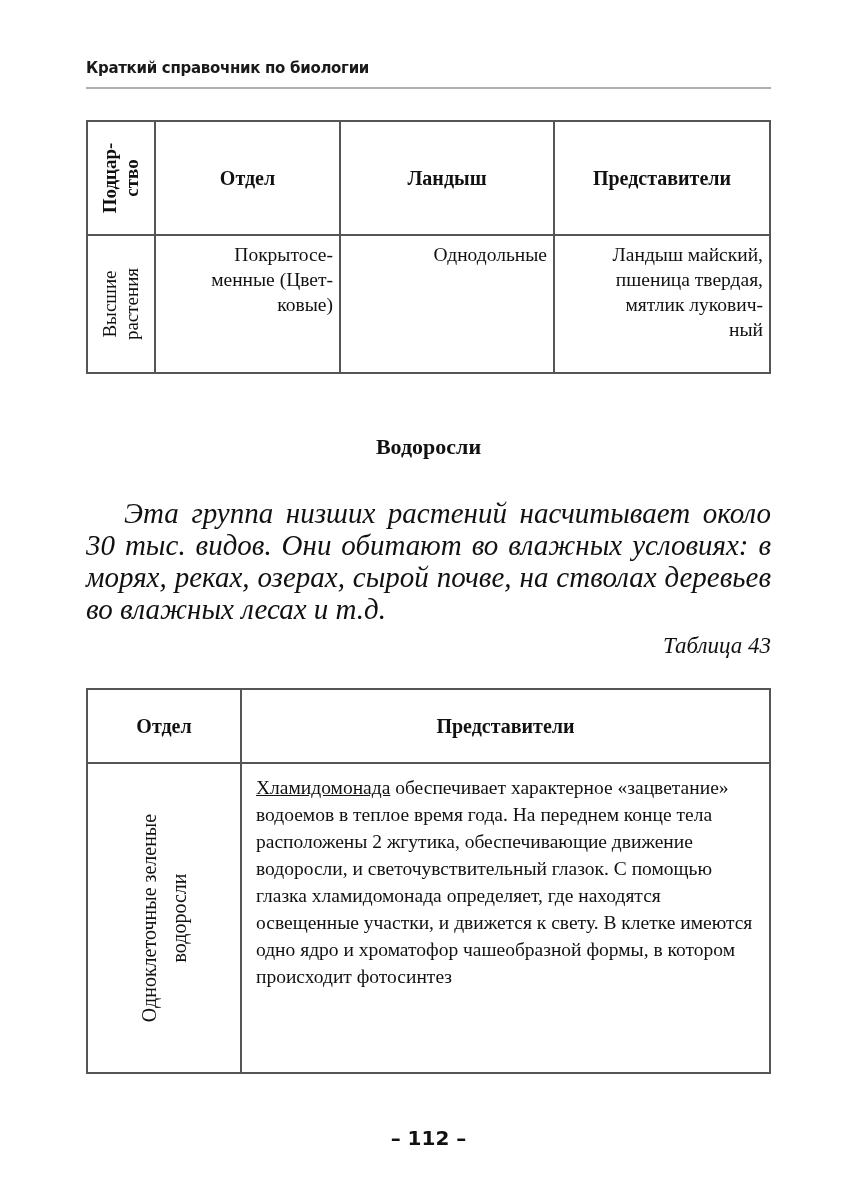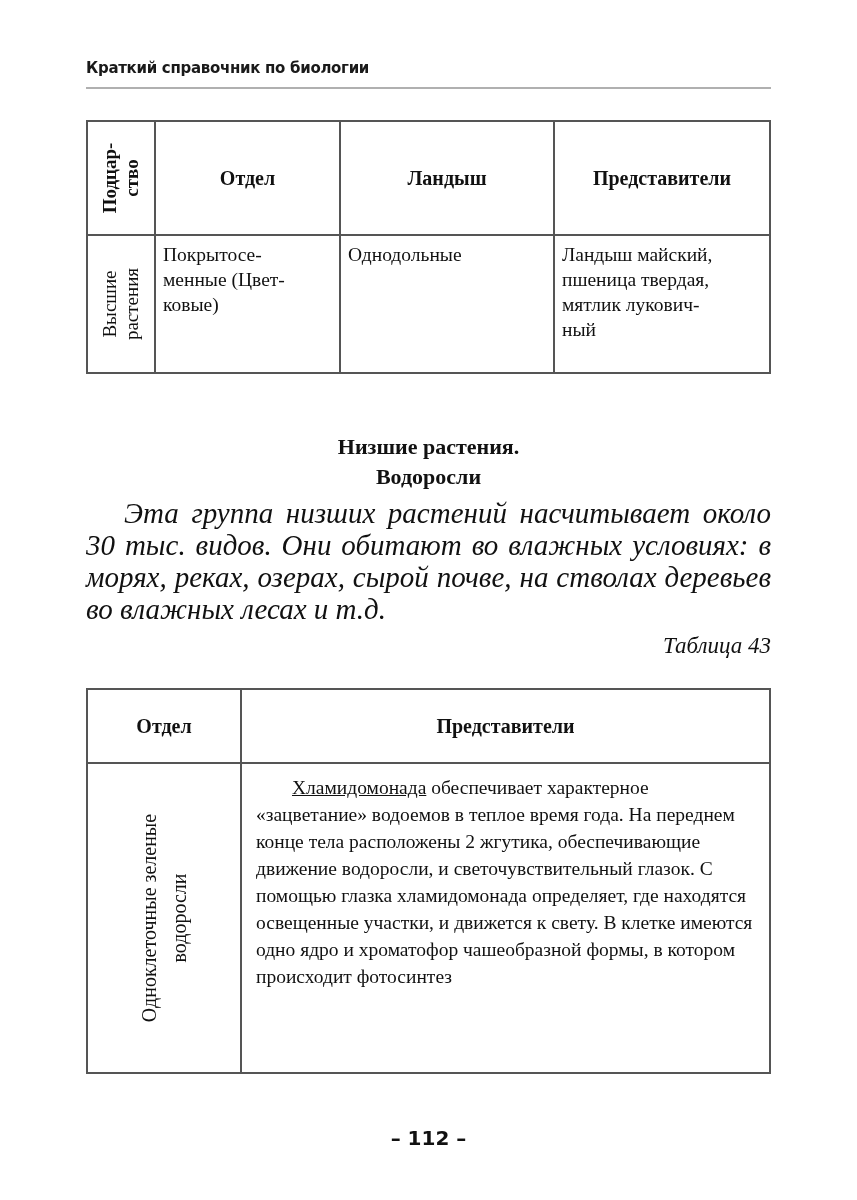--- a/index.html
+++ b/index.html
@@ -18,21 +18,21 @@
   #t1 th { height: 112px; font-size: 20px; font-weight: bold; vertical-align: middle; text-align: center; }
   #t1 td { height: 136px; font-size: 19.5px; line-height: 25px; }
   .vcell { position: relative; width: 66px; }
   .vtext {
     position: absolute; left: 50%; top: 50%;
     transform: translate(-50%, -50%) rotate(-90deg);
     white-space: nowrap; text-align: center; line-height: 22px;
   }
   .vtext.bold { font-weight: bold; font-size: 19px; }
   .vtext.reg { font-size: 19px; }
-  .cell-text { padding: 6px 6px 0 7px; }
+  .cell-text { padding: 6px 6px 0 7px; text-align: right; }
 
   .section-title {
     position: absolute; left: 86px; width: 685px; top: 432px;
     text-align: center; font-family: "Liberation Serif", serif; font-weight: bold; font-size: 22px; line-height: 30px;
   }
   .para {
     position: absolute; left: 86px; width: 685px; top: 497px;
     font-family: "Liberation Serif", serif; font-size: 29px; line-height: 32px; text-align: justify;
     text-indent: 38px;
     font-style: italic;
@@ -41,21 +41,21 @@
     position: absolute; right: 86px; top: 633px;
     font-family: "Liberation Serif", serif; font-style: italic; font-size: 23px; margin-left: 45px;
   }
 
   #t2 { left: 86px; top: 688px; width: 685px; }
   #t2 th { height: 72px; font-size: 20px; font-weight: bold; vertical-align: middle; text-align: center; }
   #t2 td { height: 308px; }
   #t2 .vcell2 { position: relative; width: 152px; }
   #t2 .vtext2 { font-size: 20px; line-height: 30px; }
   .body-text { padding: 10px 10px 0 14px; font-size: 19.5px; line-height: 27px; }
-  .body-text u { text-decoration: underline; margin-left: 36px; }
+  .body-text u { text-decoration: underline; }
 
   .page-number {
     position: absolute; left: 0; width: 857px; top: 1126px; text-align: center;
     font-family: "DejaVu Sans", sans-serif; font-weight: bold; font-size: 20px;
   }
 </style>
 </head>
 <body>
 
 <div class="running-head">Краткий справочник по биологии</div>
@@ -93,21 +93,20 @@
       <div class="cell-text" style="white-space:pre-line">Ландыш майский,
 пшеница твердая,
 мятлик лукович-
 ный</div>
     </td>
   </tr>
 </tbody>
   </table>
 
 <div class="section-title">
-  <div>Низшие растения.</div>
   <div>Водоросли</div>
 </div>
 
 <div class="para">Эта группа низших растений насчитывает около 30 тыс. видов. Они обитают во влажных условиях: в морях, реках, озерах, сырой почве, на стволах деревьев во влажных лесах и т.д.</div>
 
 <div class="table-caption">Таблица 43</div>
 
 <table id="t2">
   <tbody>
       <tr>

